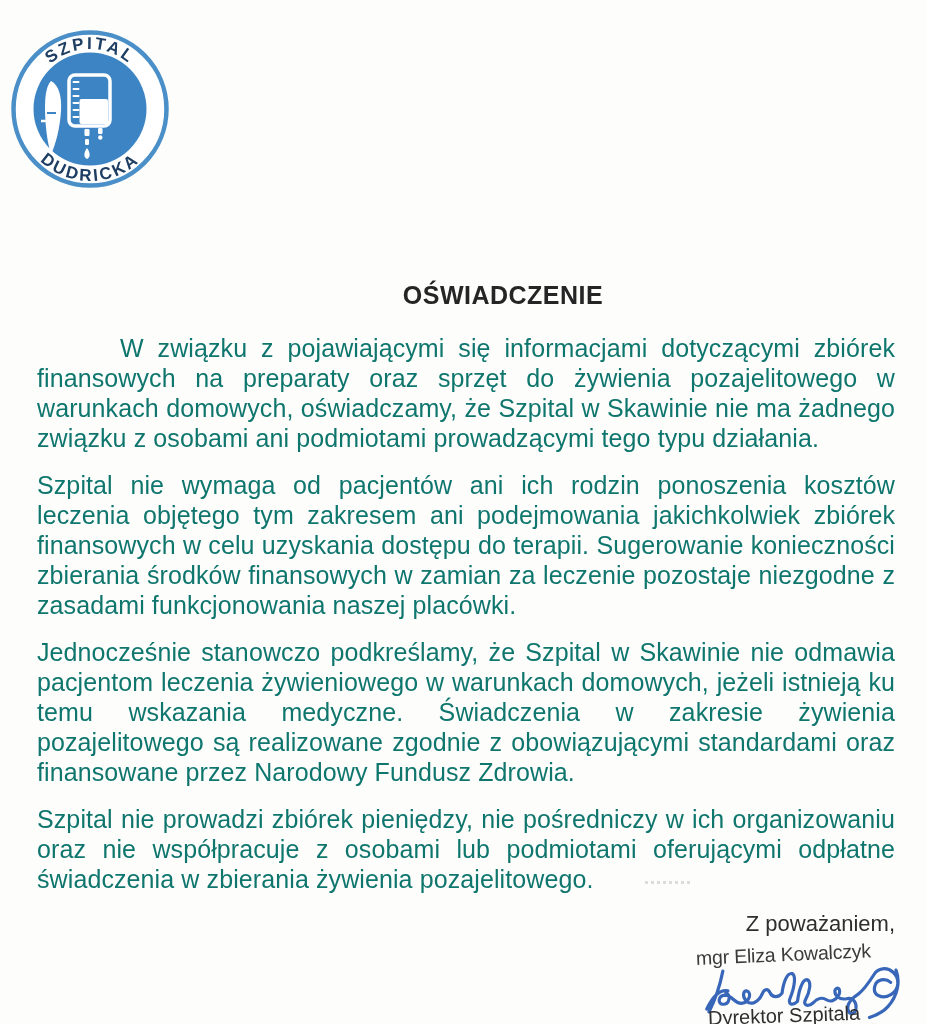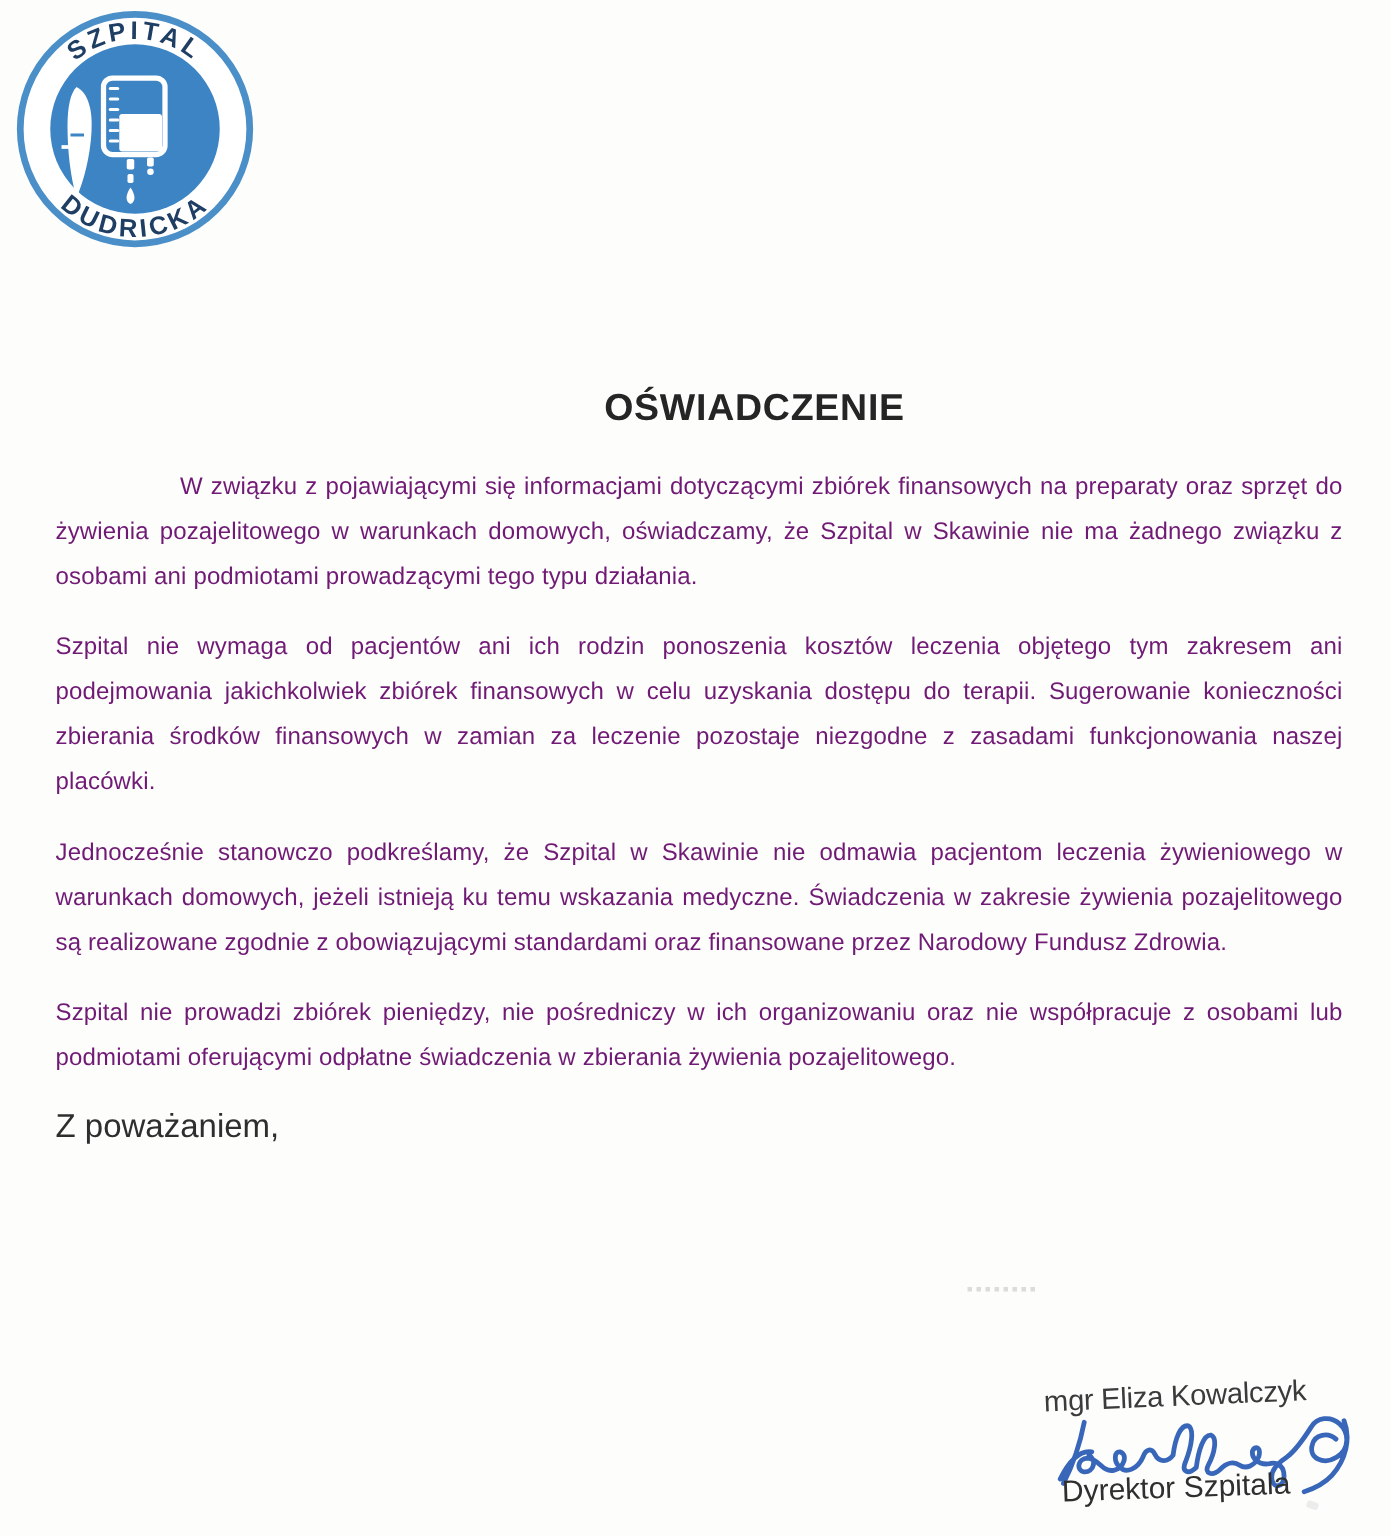--- a/index.html
+++ b/index.html
@@ -19,47 +19,49 @@
   .logo {
     position: absolute;
     left: 10px; top: 6px;
     width: 160px; height: 160px;
   }
   .logo svg { width: 100%; height: 100%; display: block; }
   
   .content {
     position: relative;
     padding: 0 32px 0 37px;
+    margin-top: 23px;
   }
   .title {
     margin: 0;
     padding-top: 258px;
     font-size: 25px;
     font-weight: 700;
     letter-spacing: 0.5px;
     text-align: center;
     transform: translateX(37px);
     color: #252525;
   }
   .para {
     margin: 17px 0 0 0;
-    font-size: 16px;
+    font-size: 25px;
     line-height: 30px;
     text-align: justify;
     letter-spacing: 0.1px;
-    color: #701a75;
+    color: #0f766e;
   }
   .para.first {
     margin-top: 23px;
     text-indent: 83px;
   }
   .closing {
     margin: 15px 0 0 0;
     font-size: 22px;
     line-height: 30px;
+    text-align: right;
     color: #2e2e2e;
   }
   
   .artifact-dashes {
     position: absolute;
     left: 645px; top: 858px;
     width: 45px; height: 0;
     border-top: 3px dotted #d2d2d0;
     opacity: 0.75;
   }

